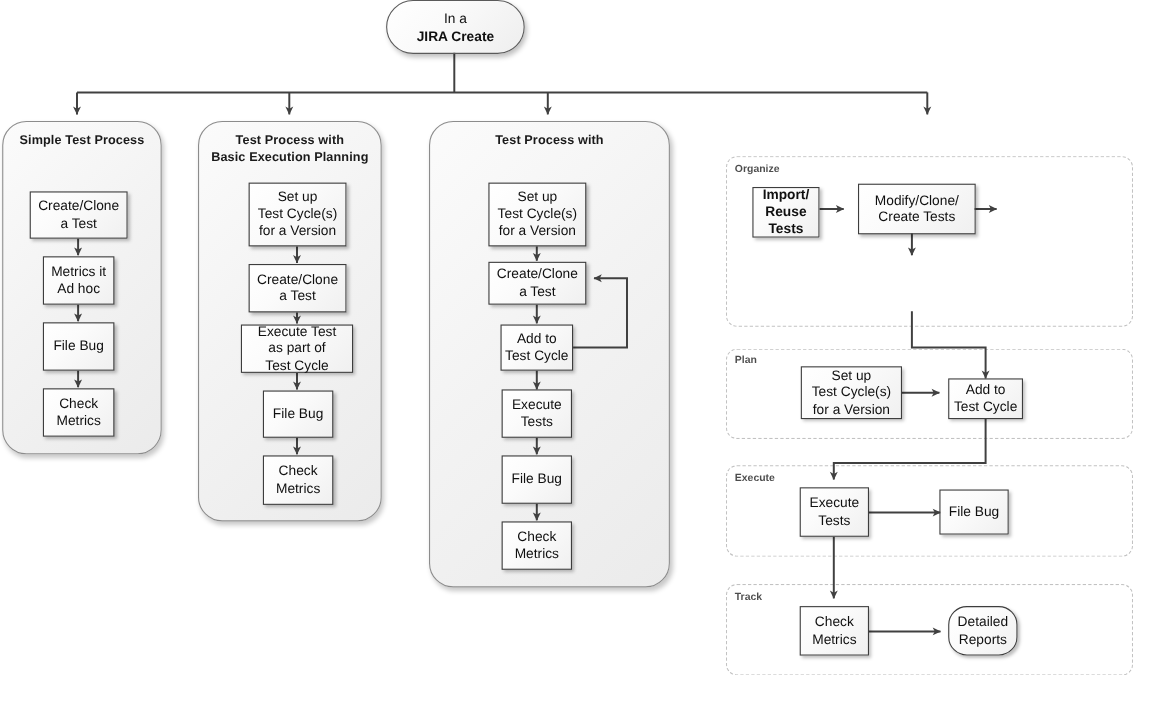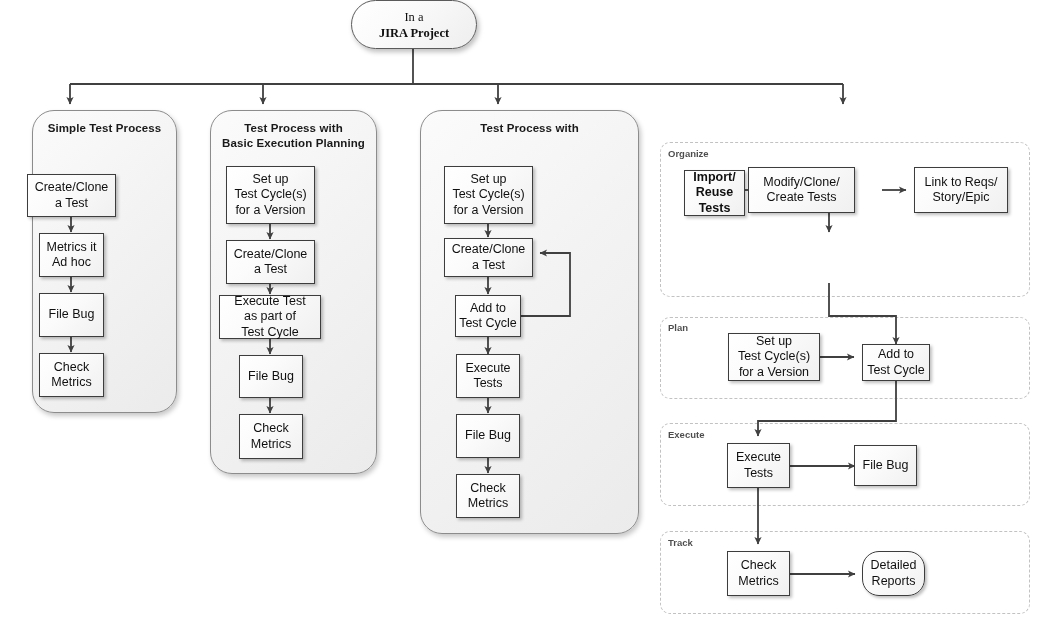--- a/index.html
+++ b/index.html
@@ -23,21 +23,20 @@
     z-index:3;
   }
   
   .panel{
     position:absolute;
     border:1px solid #8c8c8c;
     border-radius:22px;
     background:linear-gradient(135deg,#fbfbfb 0%,#f3f3f3 45%,#ebebeb 100%);
     box-shadow:2px 3px 5px rgba(0,0,0,0.22);
     z-index:1;
-    margin-left:30px;
   }
   .panel-title{
     position:absolute;
     left:0;right:0;
     text-align:center;
     font-size:11.5px;
     font-weight:bold;
     color:#1a1a1a;
     line-height:15px;
     letter-spacing:0.1px;
@@ -84,21 +83,20 @@
     box-shadow:2px 3px 5px rgba(0,0,0,0.25);
     display:flex;
     flex-direction:column;
     align-items:center;
     justify-content:center;
     text-align:center;
     font-size:12.5px;
     line-height:16px;
     color:#101010;
     z-index:4;
-    font-family:Liberation Serif, serif;
   }
   .root-line2{font-weight:bold;}
 </style>
 </head>
 <body>
 
 <div id="canvas">
 
   <svg id="wires" viewBox="0 0 1050 641">
     <defs>
@@ -147,21 +145,21 @@
       <path d="M790,466 L855,466" marker-end="url(#ah)"></path>
 
       <path d="M758,488 L758,544" marker-end="url(#ah)"></path>
 
       <path d="M790,574 L855,574" marker-end="url(#ah)"></path>
     </g>
   </svg>
 
   <div class="root-node" style="left:351px;top:0px;width:124px;height:47px;">
     <span>In a</span>
-    <span class="root-line2">JIRA Project</span>
+    <span class="root-line2">JIRA Create</span>
   </div>
 
   <div class="panel" style="left:2px;top:110px;width:143px;height:301px;">
     <div class="panel-title" style="top:10px;">
       <div>Simple Test Process</div>
     </div>
   </div>
   <div class="node" style="left:27px;top:174px;width:89px;height:43px;white-space:pre-line;">Create/Clone
 a Test</div>
   <div class="node" style="left:39px;top:233px;width:65px;height:44px;white-space:pre-line;">Metrics it
@@ -205,24 +203,22 @@
   <div class="node" style="left:456px;top:414px;width:64px;height:44px;white-space:pre-line;">File Bug</div>
   <div class="node" style="left:456px;top:474px;width:64px;height:44px;white-space:pre-line;">Check
 Metrics</div>
 
 
   <div class="subgroup" style="left:660px;top:142px;width:368px;height:153px;"></div>
   <div class="subgroup-label" style="left:668px;top:148px;">Organize</div>
   <div class="node" style="left:684px;top:170px;width:61px;height:46px;white-space:pre-line;font-weight:bold;">Import/
 Reuse
 Tests</div>
-  <div class="node" style="left:748px;top:167px;width:107px;height:46px;white-space:pre-line;">Modify/Clone/
+  <div class="node" style="left:780px;top:167px;width:107px;height:46px;white-space:pre-line;">Modify/Clone/
 Create Tests</div>
-  <div class="node" style="left:914px;top:167px;width:94px;height:46px;white-space:pre-line;">Link to Reqs/
-Story/Epic</div>
 
   <div class="subgroup" style="left:660px;top:317px;width:368px;height:80px;"></div>
   <div class="subgroup-label" style="left:668px;top:322px;">Plan</div>
   <div class="node" style="left:728px;top:333px;width:92px;height:48px;white-space:pre-line;">Set up
 Test Cycle(s)
 for a Version</div>
   <div class="node" style="left:862px;top:344px;width:68px;height:37px;white-space:pre-line;">Add to
 Test Cycle</div>
 
   <div class="subgroup" style="left:660px;top:423px;width:368px;height:81px;"></div>

